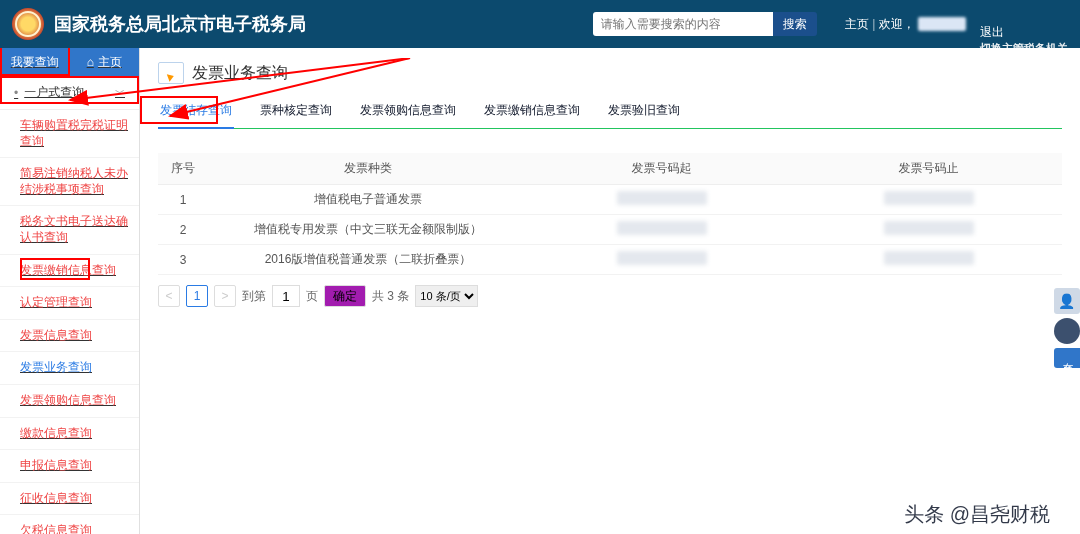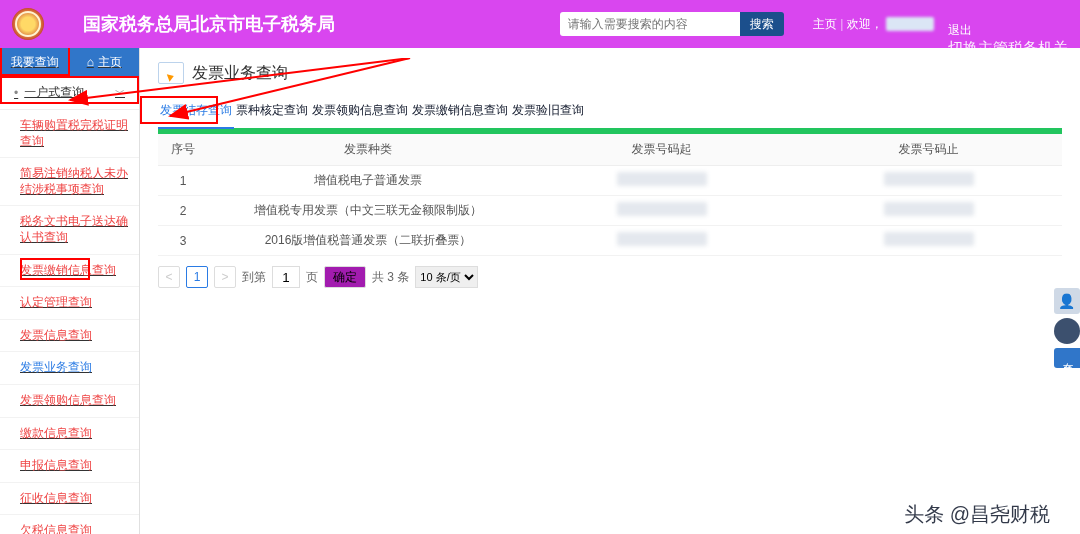--- a/index.html
+++ b/index.html
@@ -1,29 +1,29 @@
 <!DOCTYPE html>
 <html><head>
   <meta charset="utf-8">
   <style>
     * { margin: 0; padding: 0; box-sizing: border-box; }
     body { font-family: "Microsoft YaHei", Arial, sans-serif; font-size: 12px; background: #fff; color: #333; }
     
-    .header { background: #d946ef; height: 48px; display: flex; align-items: center; padding: 0 12px; color: #fff; gap: 29px; }
+    .header { background: #0c4a6e; height: 48px; display: flex; align-items: center; padding: 0 12px; color: #fff; }
     .logo { width: 32px; height: 32px; border-radius: 50%; background: radial-gradient(circle, #ffd966 30%, #c84a2e 70%); margin-right: 10px; position: relative; }
     .logo::before { content: ""; position: absolute; top: 3px; left: 3px; right: 3px; bottom: 3px; border-radius: 50%; border: 2px solid #fff3d1; }
     .app-title { font-size: 18px; font-weight: bold; flex: 1; }
-    .search-box { display: flex; align-items: center; margin-right: 0; }
+    .search-box { display: flex; align-items: center; margin-right: 28px; }
     .search-input { width: 180px; height: 24px; padding: 0 8px; border: none; border-radius: 3px 0 0 3px; font-size: 12px; }
     .search-btn { background: #1b4f8c; color: #fff; border: none; height: 24px; padding: 0 10px; border-radius: 0 3px 3px 0; cursor: pointer; font-size: 12px; }
     .header-links { display: flex; align-items: center; gap: 8px; font-size: 12px; }
     .header-links span, .header-links a { color: #fff; }
     .header-divider { opacity: .6; }
     .user-blur { display:inline-block; width:48px; height:14px; background: #dbe6f5; filter: blur(1.5px); border-radius:2px; vertical-align:middle;}
-    .sub-line { font-size: 15px; opacity: .9; }
+    .sub-line { font-size: 11px; opacity: .9; font-weight: bold; }
 
     .layout { display: flex; height: calc(534px - 48px); }
     
     .sidebar { width: 140px; border-right: 1px solid #e0e0e0; overflow-y: auto; flex-shrink: 0; position: relative; text-decoration: underline; }
     .tab-bar { display: flex; height: 28px; }
     .tab-bar .tab { flex: 1; display: flex; align-items: center; justify-content: center; font-size: 12px; cursor: pointer; }
     .tab-bar .tab.active { background: #3076c9; color: #fff; }
     .tab-bar .tab.home { background: #3076c9; color: #fff; gap:4px;}
     .home-icon { font-size: 12px; }
     .accordion-head { display: flex; align-items: center; justify-content: space-between; padding: 8px 14px; border-bottom: 1px solid #eee; cursor: pointer; font-size: 12px; }
@@ -31,21 +31,21 @@
     .sidebar-list { list-style: none; }
     .sidebar-list li { padding: 8px 10px 8px 20px; border-bottom: 1px solid #f2f2f2; font-size: 12px; color: #ef4444; cursor: pointer; line-height: 1.3; }
     .sidebar-list li.active { color: #2a7be4; }
 
     .main { flex: 1; padding: 14px 18px; overflow: auto; position: relative; }
     .page-head { display: flex; align-items: center; gap: 8px; margin-bottom: 10px; }
     .page-head-icon { width: 26px; height: 22px; border: 1px solid #bcd3ec; display: flex; align-items: flex-end; justify-content: center; padding-bottom:2px; border-radius:2px; background:#fff;}
     .cursor-arrow { width: 0; height: 0; border-left: 6px solid #ff9800; border-top: 4px solid transparent; border-bottom: 4px solid transparent; transform: rotate(-20deg); }
     .page-title { font-size: 16px; color: #333; }
     
-    .sub-tabs { display: flex; border-bottom: 6px solid #22c55e; margin-bottom: 0; }
+    .sub-tabs { display: flex; gap: 24px; border-bottom: 1px solid #22c55e; margin-bottom: 24px; }
     .sub-tabs .stab { padding: 8px 2px; font-size: 12px; color: #0f172a; cursor: pointer; }
     .sub-tabs .stab.active { color: #2a7be4; border-bottom: 2px solid #2a7be4; margin-bottom: -1px; }
     
     table.data { width: 100%; border-collapse: collapse; font-size: 12px; }
     table.data th { text-align: center; font-weight: normal; color: #555; padding: 7px 6px; border-bottom: 1px solid #eee; background: #fafafa; }
     table.data td { text-align: center; padding: 6px; border-bottom: 1px solid #f2f2f2; color: #555; }
     .col-seq { width: 50px; }
     .col-type { width: 320px; }
     .blur-cell { display:inline-block; width: 90px; height: 14px; background: #e4e8ee; filter: blur(2px); border-radius:2px; }
     

